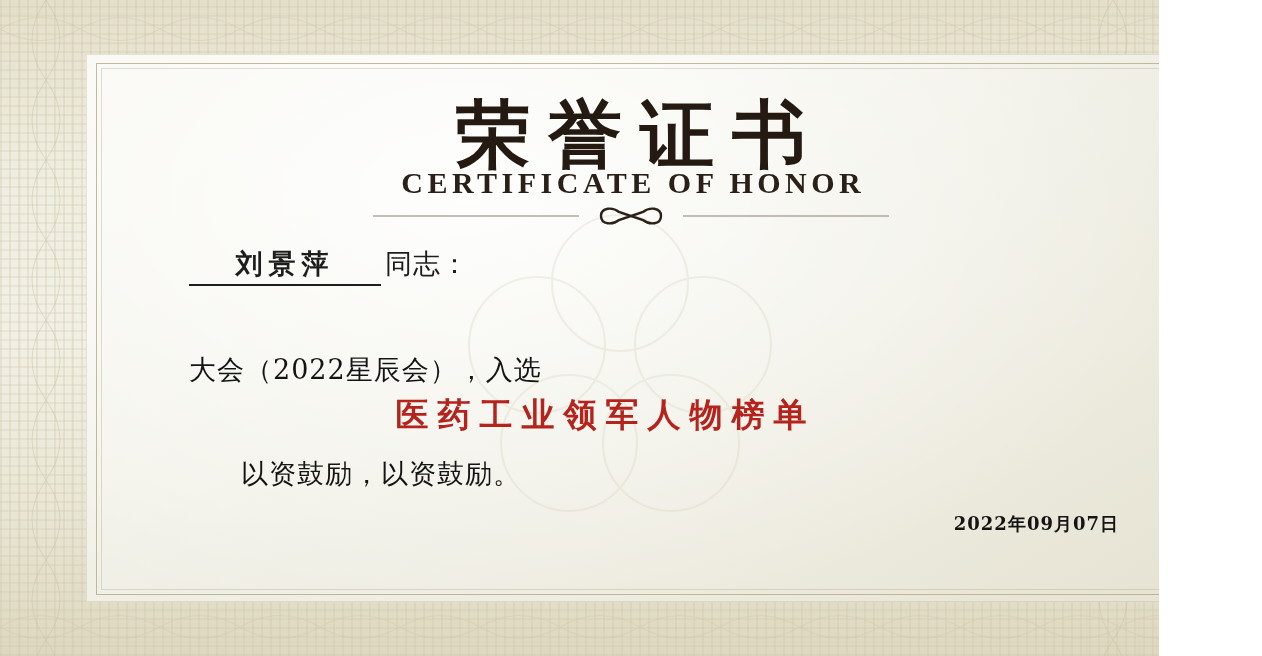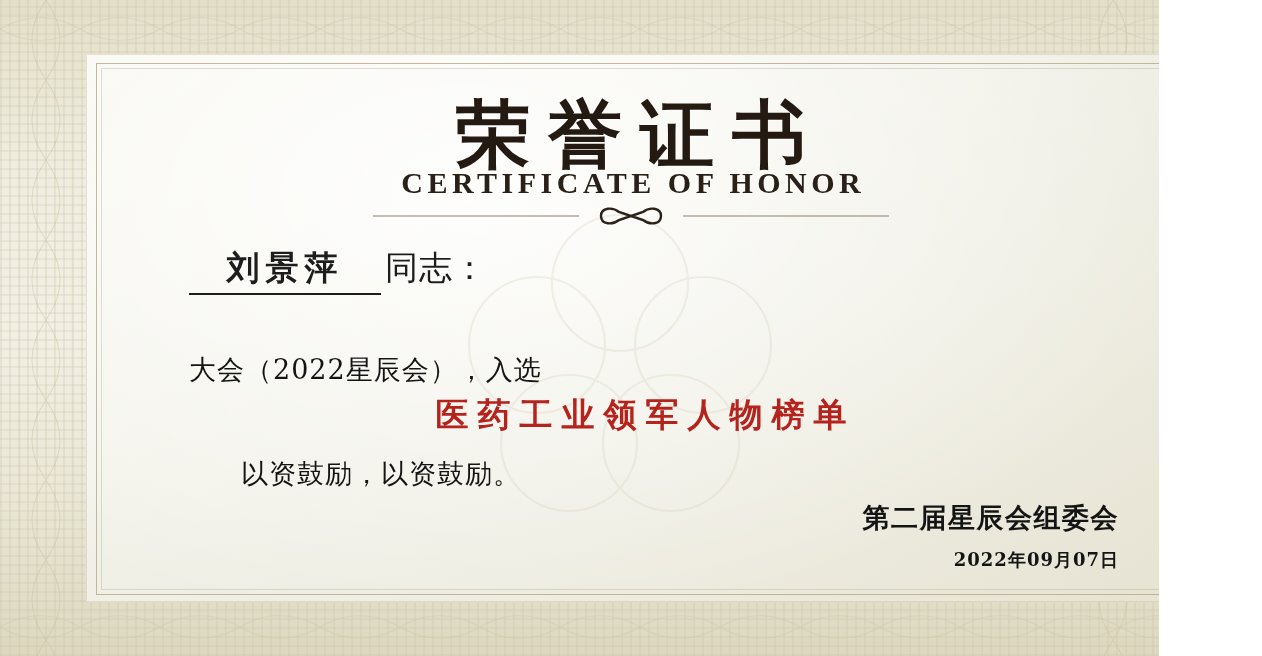--- a/index.html
+++ b/index.html
@@ -118,21 +118,21 @@
     left: 0;
     top: 135px;
     width: 1060px;
     height: 26px;
   }
 
   .salutation {
     position: absolute;
     left: 88px;
     top: 178px;
-    font-size: 33px;
+    font-size: 27px;
     color: #1d1d1d;
     letter-spacing: 1px;
     display: flex;
     align-items: baseline;
   }
   .name {
     display: inline-block;
     min-width: 180px;
     text-align: center;
     border-bottom: 2px solid #1d1d1d;
@@ -170,21 +170,20 @@
     position: absolute;
     left: 0;
     top: 325px;
     width: 1000px;
     text-align: center;
     font-size: 33px;
     font-weight: 700;
     letter-spacing: 9px;
     text-indent: 9px;
     color: #b5231d;
-    padding-left: 40px;
   }
   .body-line3 {
     position: absolute;
     left: 140px;
     top: 388px;
     font-size: 27px;
     letter-spacing: 1px;
     color: #141414;
   }
 
@@ -280,18 +279,17 @@
       <span class="salutation-suffix">同志：</span>
     </div>
 
     <div class="body-line2">大会（2022星辰会），入选</div>
 
     <div class="award">医药工业领军人物榜单</div>
 
     <div class="body-line3">以资鼓励，以资鼓励。</div>
 
     <div class="signature">
-      <div>第二届星辰会组委会</div>
       <div class="sign-date">2022年09月07日</div>
     </div>
 
   </div>
 </div>
 
 </body></html>

